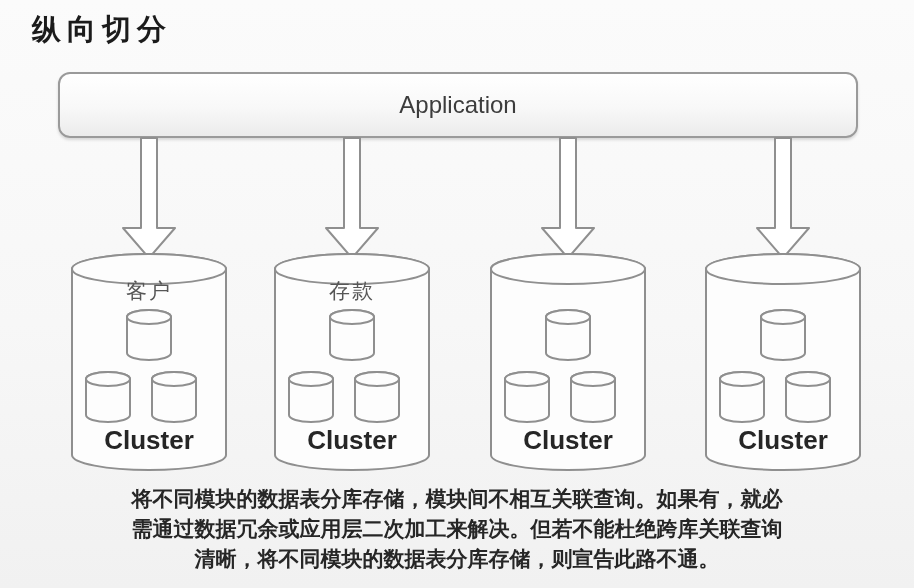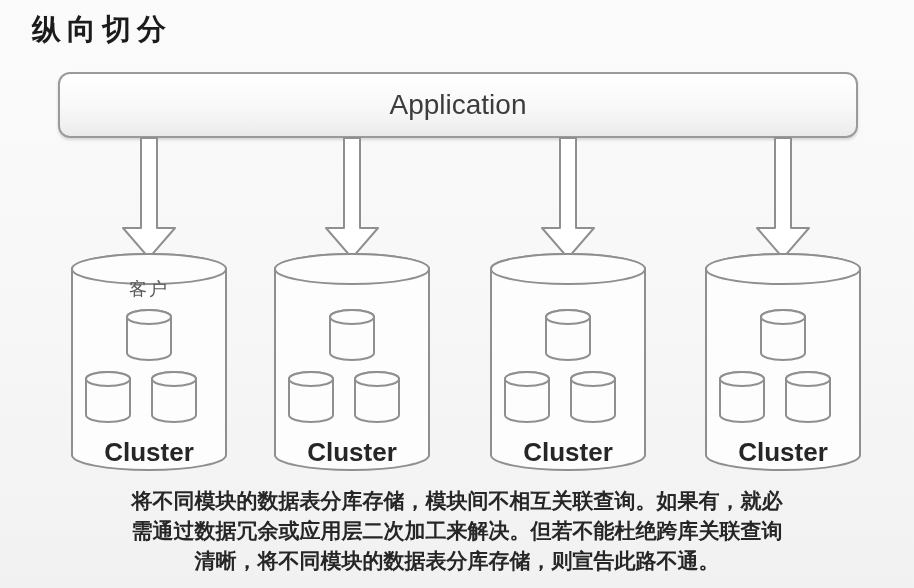--- a/index.html
+++ b/index.html
@@ -14,45 +14,45 @@
     letter-spacing:6px;
     padding-left:32px;
   }
   .app-box {
     position:absolute; left:58px; top:72px; width:796px; height:62px;
     border:2px solid #9a9a9a; border-radius:12px;
     background:linear-gradient(180deg,#ffffff 0%,#f8f8f8 55%,#ebebeb 100%);
     box-shadow:0 2px 3px rgba(0,0,0,0.14);
     display:flex; align-items:center; justify-content:center;
   }
-  .app-label { font-size:28px; color:#3c3c3c; }
+  .app-label { font-size:24px; color:#3c3c3c; }
   .arrow { position:absolute; top:137px; width:56px; height:124px; }
   .arrow-1 { left:121px; }
   .arrow-2 { left:324px; }
   .arrow-3 { left:540px; }
   .arrow-4 { left:755px; }
   .cluster { position:absolute; top:252px; width:158px; height:222px; }
   .cluster-1 { left:70px; }
   .cluster-2 { left:273px; }
   .cluster-3 { left:489px; }
   .cluster-4 { left:704px; }
   .cluster svg { position:absolute; left:0; top:0; }
   .db-name {
     position:absolute; top:25px; left:0; width:100%; text-align:center;
-    font-size:18px; color:#565656; letter-spacing:2px;
+    font-size:21px; color:#565656; letter-spacing:2px;
   }
   .cluster-name {
-    position:absolute; top:185px; left:0; width:100%; text-align:center;
+    position:absolute; top:173px; left:0; width:100%; text-align:center;
     font-size:26px; font-weight:bold; color:#262626;
   }
   .desc {
     position:absolute; top:486px; left:0; width:100%;
     text-align:center; font-size:21px; line-height:30px;
     font-weight:bold; color:#262626;
-    font-family:Liberation Serif, serif;
+    font-family:Liberation Mono, monospace;
   }
 </style>
 </head>
 <body>
 
 <div class="stage">
 
   <div class="title">纵向切分</div>
 
   <div class="app-box">
@@ -91,20 +91,21 @@
     <svg width="158" height="222" viewBox="0 0 158 222">
       <path d="M2,17 A77,15 0 0 1 156,17 L156,203 A77,15 0 0 1 2,203 Z" fill="#fdfdfd" stroke="#8f8f8f" stroke-width="2"></path>
       <ellipse cx="79" cy="17" rx="77" ry="15" fill="#fdfdfd" stroke="#8f8f8f" stroke-width="2"></ellipse>
       <path d="M57,65 A22,7 0 0 1 101,65 L101,101 A22,7 0 0 1 57,101 Z" fill="#fdfdfd" stroke="#8f8f8f" stroke-width="2"></path>
       <ellipse cx="79" cy="65" rx="22" ry="7" fill="#fdfdfd" stroke="#8f8f8f" stroke-width="2"></ellipse>
       <path d="M16,127 A22,7 0 0 1 60,127 L60,163 A22,7 0 0 1 16,163 Z" fill="#fdfdfd" stroke="#8f8f8f" stroke-width="2"></path>
       <ellipse cx="38" cy="127" rx="22" ry="7" fill="#fdfdfd" stroke="#8f8f8f" stroke-width="2"></ellipse>
       <path d="M82,127 A22,7 0 0 1 126,127 L126,163 A22,7 0 0 1 82,163 Z" fill="#fdfdfd" stroke="#8f8f8f" stroke-width="2"></path>
       <ellipse cx="104" cy="127" rx="22" ry="7" fill="#fdfdfd" stroke="#8f8f8f" stroke-width="2"></ellipse>
     </svg>
+    <div class="db-name">存款</div>
     <div class="cluster-name">Cluster</div>
   </div>
 
   <div class="cluster cluster-3">
     <svg width="158" height="222" viewBox="0 0 158 222">
       <path d="M2,17 A77,15 0 0 1 156,17 L156,203 A77,15 0 0 1 2,203 Z" fill="#fdfdfd" stroke="#8f8f8f" stroke-width="2"></path>
       <ellipse cx="79" cy="17" rx="77" ry="15" fill="#fdfdfd" stroke="#8f8f8f" stroke-width="2"></ellipse>
       <path d="M57,65 A22,7 0 0 1 101,65 L101,101 A22,7 0 0 1 57,101 Z" fill="#fdfdfd" stroke="#8f8f8f" stroke-width="2"></path>
       <ellipse cx="79" cy="65" rx="22" ry="7" fill="#fdfdfd" stroke="#8f8f8f" stroke-width="2"></ellipse>
       <path d="M16,127 A22,7 0 0 1 60,127 L60,163 A22,7 0 0 1 16,163 Z" fill="#fdfdfd" stroke="#8f8f8f" stroke-width="2"></path>

